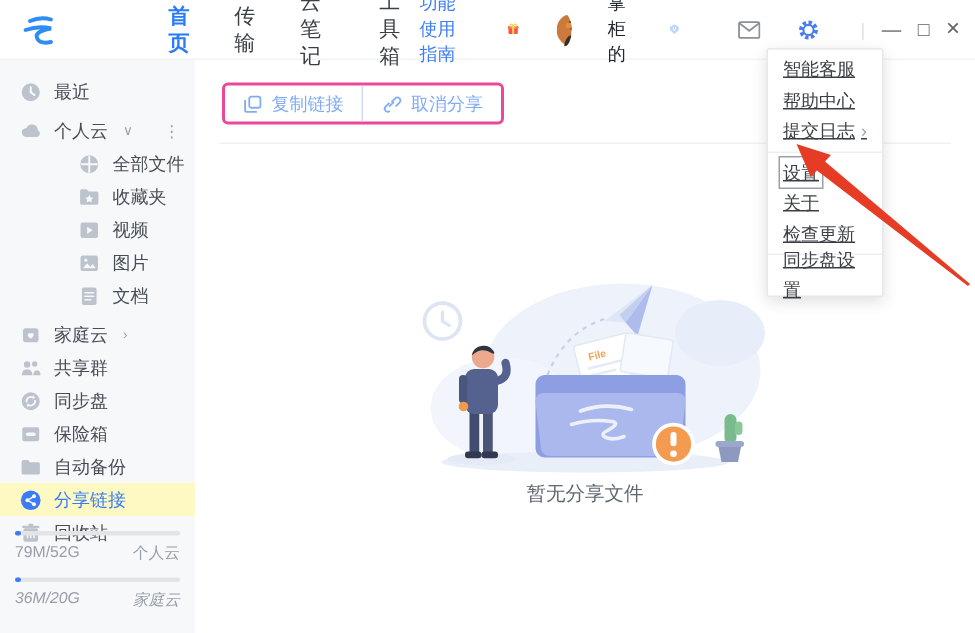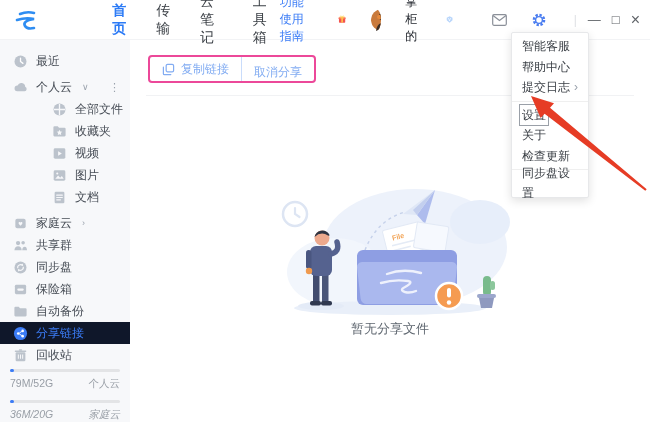--- a/index.html
+++ b/index.html
@@ -23,40 +23,40 @@
 
   
   .workspace { display:flex; height:382px; }
   .sidebar { width:130px; background:#f7f8fa; position:relative; padding-top:10px; flex:none; }
   .main { flex:1; background:#fff; position:relative; }
 
   
   .side-item { height:22px; display:flex; align-items:center; gap:8px; padding-left:13px; color:#474d56; cursor:pointer; position:relative; }
   .side-item.lv2 { padding-left:52px; }
   .side-item.gap-top { margin-top:4px; }
-  .side-item.active { background:#0f172a; color:#3b7cf6; }
+  .side-item.active { background:#fef9c3; color:#3b7cf6; }
   .side-item svg { flex:none; }
   .caret { color:#9aa2ac; font-size:9px; margin-left:2px; }
   .more-dots { position:absolute; right:10px; color:#9aa2ac; font-size:11px; letter-spacing:0; }
-  .storage { position:absolute; left:0; right:0; bottom:0; padding:0 10px; }
+  .storage { position:absolute; left:0; right:0; bottom:15px; padding:0 10px; }
   .st-bar { height:3px; background:#e3e4e6; border-radius:2px; margin-bottom:5px; position:relative; }
   .st-fill { position:absolute; left:0; top:0; bottom:0; width:4px; background:#3b7cf6; border-radius:2px; }
   .st-row { display:flex; justify-content:space-between; font-size:10.5px; color:#989ea6; margin-bottom:9px; }
 
   
   .toolbar { padding:15px 18px 10px; }
   .btn-group { display:inline-flex; border:2px solid #ec4899; border-radius:4px; background:#fff; }
   .tb-btn { display:flex; align-items:center; gap:6px; height:24px; padding:0 12px; font-size:12px; color:#82acf2; cursor:pointer; }
-  .tb-btn + .tb-btn { border-left:1px solid #c9dcfb;flex-direction:column; }
+  .tb-btn + .tb-btn { border-left:1px solid #c9dcfb; }
   .main-divider { border-top:1px solid #f1f2f4; margin:2px 16px 0; }
   .empty-state { position:absolute; left:50%; top:122px; transform:translateX(-50%); text-align:center; }
   .empty-text { margin-top:0; font-size:13px; color:#5f6770; }
 
   
-  .dropdown { position:absolute; left:511px; top:32px; width:78px; background:#fff; border:1px solid #e7e8ea; box-shadow:0 3px 10px rgba(0,0,0,.12); border-radius:2px; padding:3px 0; z-index:20; }
+  .dropdown { position:absolute; left:511px; top:32px; width:78px; background:#fff; border:1px solid #e7e8ea; box-shadow:0 3px 10px rgba(0,0,0,.12); border-radius:2px; padding:3px 0; z-index:20;text-decoration:underline; }
   .menu-item { height:20.5px; line-height:20.5px; padding:0 10px; font-size:12px; color:#3a3f45; cursor:pointer; display:flex; justify-content:space-between; align-items:center; }
   .menu-item .sub-arrow { color:#9aa2ac; font-size:12px; }
   .menu-divider { border-top:1px solid #efefef; margin:3px 0; }
   .anno-box { border:1px solid #9aa0a8; padding:0 2px; margin-left:-3px; }
 
   .annotation-arrow { position:absolute; left:520px; top:88px; z-index:30; pointer-events:none; }
 </style>
 </head>
 <body>
 

